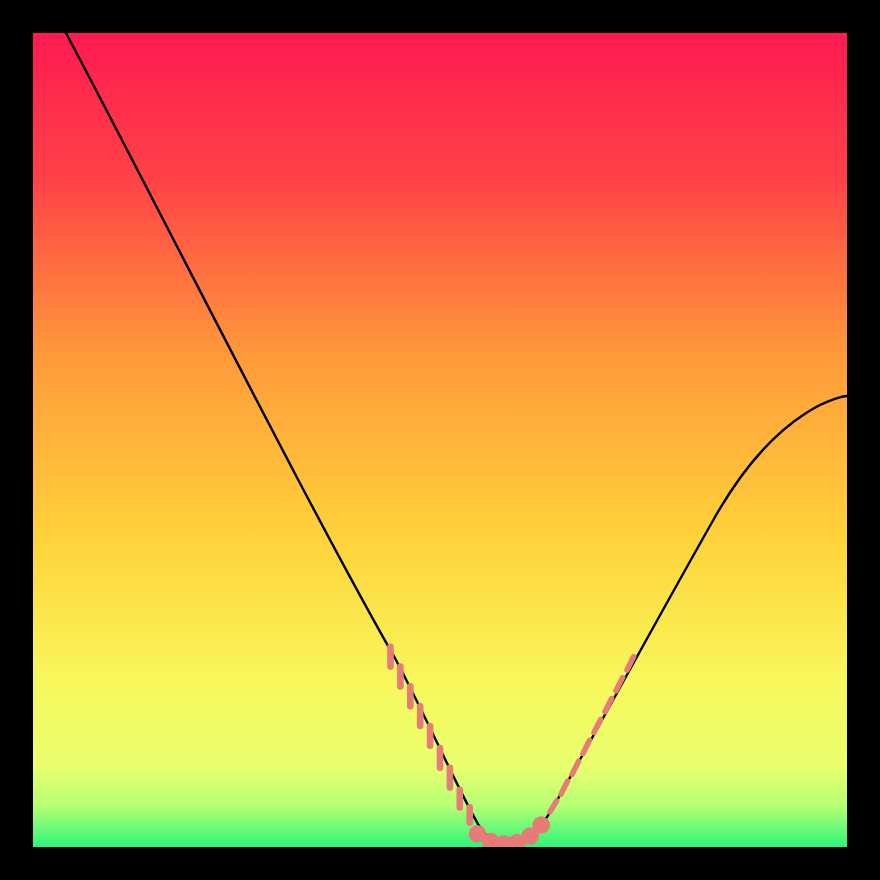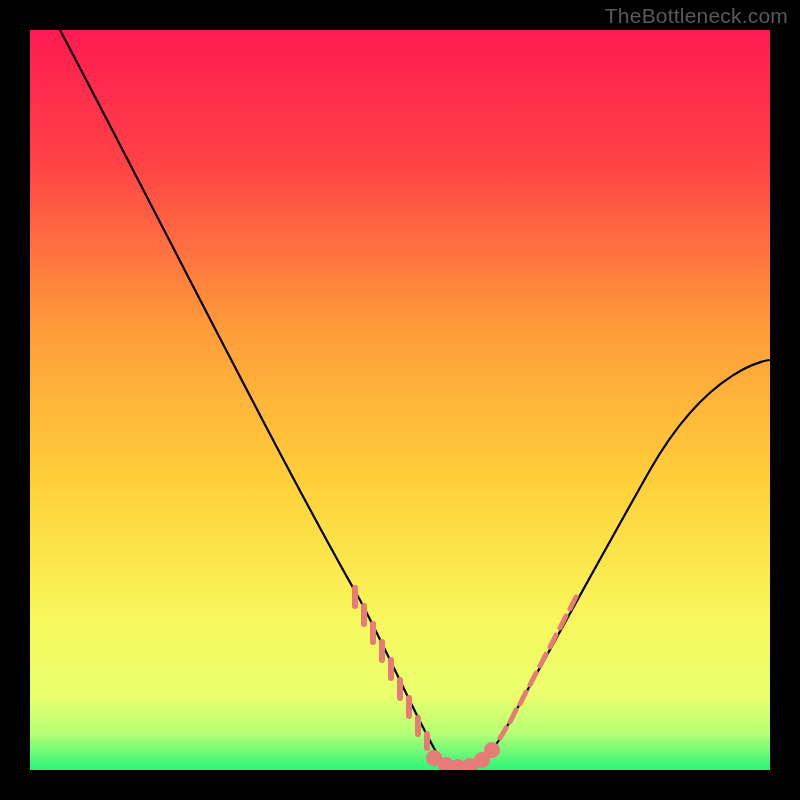--- a/index.html
+++ b/index.html
@@ -36,21 +36,20 @@
     color: #5a5a5a;
     font-size: 21px;
     font-weight: 400;
     letter-spacing: 0.2px;
   }
 </style>
 </head>
 <body>
 
 <div class="outer">
-  <div class="watermark">TheBottleneck.com</div>
 
   <div class="plot-area">
     <svg viewBox="0 0 740 740">
       <defs>
         <linearGradient id="bg-grad" x1="0" y1="0" x2="0" y2="1">
           <stop offset="0%" stop-color="#ff1a52"></stop>
           <stop offset="18%" stop-color="#ff4246"></stop>
           <stop offset="40%" stop-color="#ff9b3a"></stop>
           <stop offset="62%" stop-color="#ffd23a"></stop>
           <stop offset="80%" stop-color="#f7f85c"></stop>

